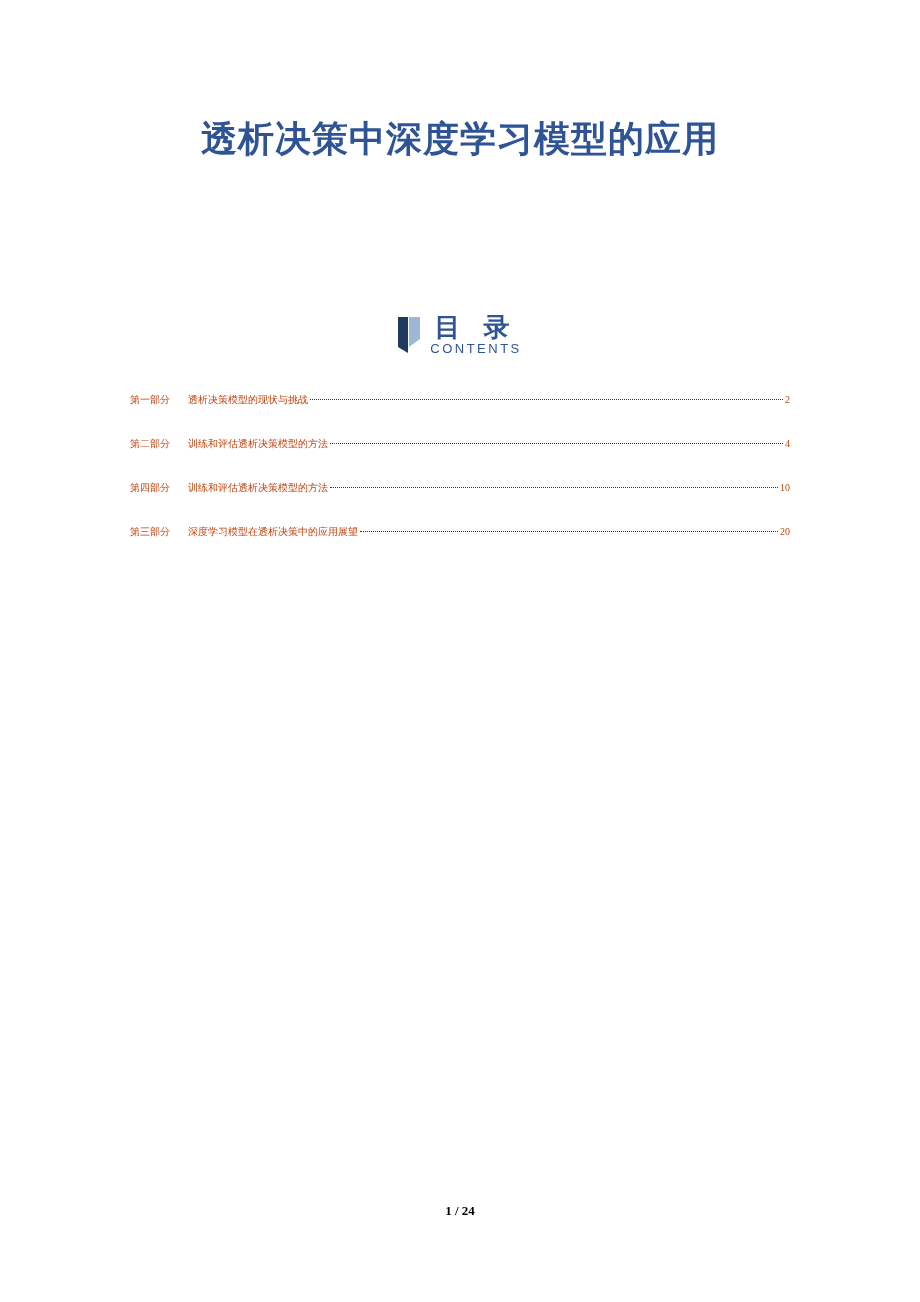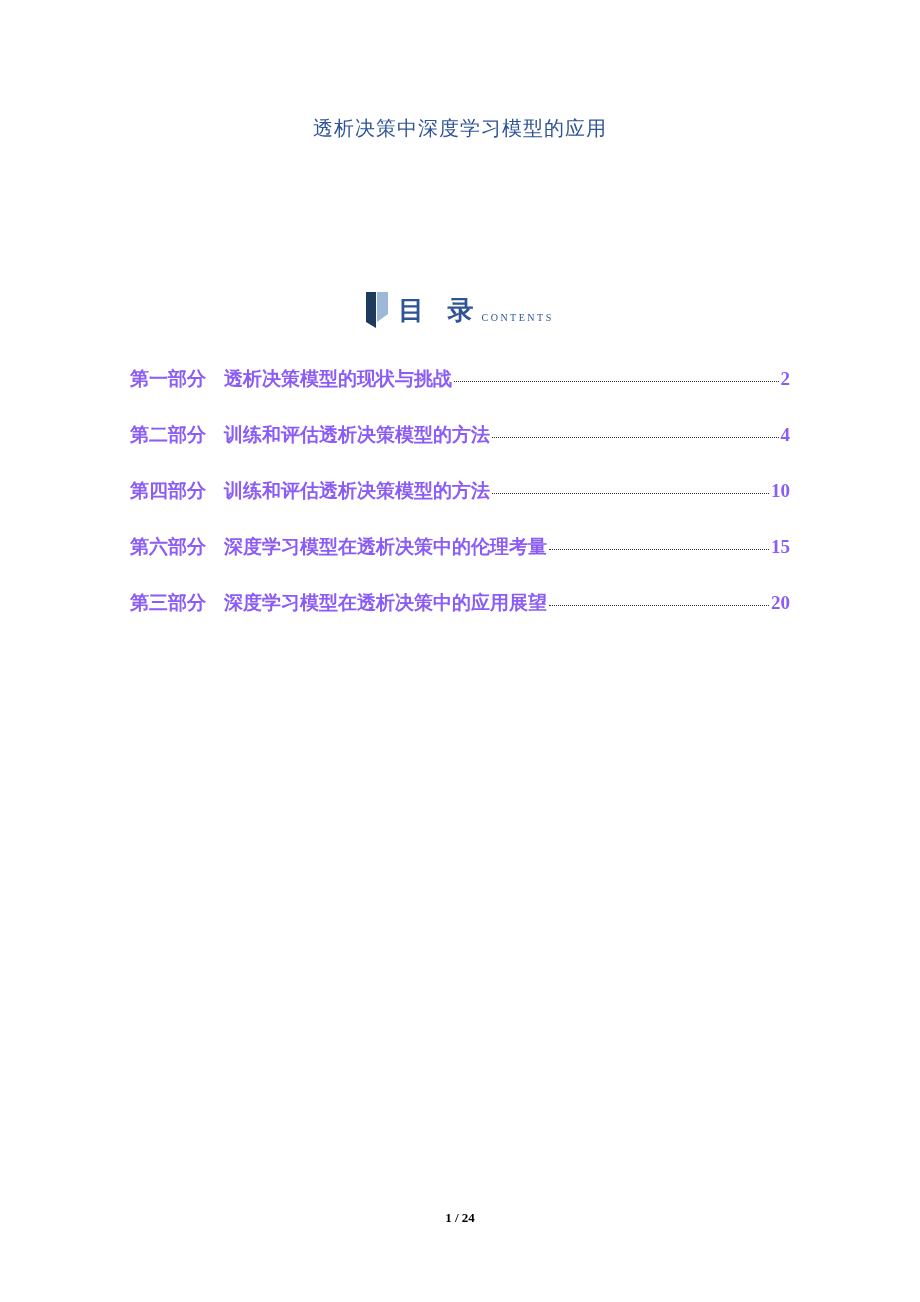--- a/index.html
+++ b/index.html
@@ -10,61 +10,60 @@
     font-family: "SimSun", "宋体", serif;
     position: relative;
   }
   .page {
     padding: 115px 130px 0 130px;
   }
   .title {
     text-align: center;
     color: #2f5496;
     font-family: "Microsoft YaHei", "SimHei", sans-serif;
-    font-weight: normal;
-    font-size: 20px;
+    font-weight: bold;
+    font-size: 36px;
     letter-spacing: 1px;
     margin-bottom: 150px;
   }
   .toc-header {
     display: flex;
     justify-content: center;
     align-items: center;
     gap: 10px;
     margin-bottom: 38px;
   }
   .toc-icon {
     width: 22px;
     height: 36px;
     position: relative;
   }
   .toc-text-block {
     display: flex;
-    flex-direction: row;
+    flex-direction: column;
     align-items: center;
     line-height: 1;
   }
   .toc-label {
     color: #2f5496;
     font-family: "Microsoft YaHei", "SimHei", sans-serif;
     font-weight: bold;
     font-size: 26px;
     letter-spacing: 8px;
   }
   .toc-sublabel {
     color: #2f5496;
-    font-family: Liberation Serif, serif;
-    font-size: 10px;
+    font-family: Liberation Sans, sans-serif;
+    font-size: 13px;
     letter-spacing: 2.5px;
-    margin-top: 16px;
+    margin-top: 2px;
   }
   .toc-list {
-    font-size: 19px;
-    color: #8b5cf6;
-    font-weight: bold;
+    font-size: 10px;
+    color: #c2410c;
   }
   .toc-row {
     display: flex;
     align-items: baseline;
     margin-bottom: 30px;
     white-space: nowrap;
   }
   .toc-part {
     flex: 0 0 auto;
     margin-right: 18px;
@@ -78,21 +77,21 @@
     margin: 0 2px;
     position: relative;
     top: -3px;
     min-width: 10px;
   }
   .toc-page {
     flex: 0 0 auto;
   }
   .footer {
     position: absolute;
-    bottom: 76px;
+    bottom: 83px;
     left: 0;
     right: 0;
     text-align: center;
     font-family: "Times New Roman", serif;
     font-size: 13px;
     font-weight: bold;
     color: #000;
   }
 </style>
 </head>
@@ -127,26 +126,20 @@
       <span class="toc-dots"></span>
       <span class="toc-page">4</span>
     </div>
     <div class="toc-row">
       <span class="toc-part">第四部分</span>
       <span class="toc-entry">训练和评估透析决策模型的方法</span>
       <span class="toc-dots"></span>
       <span class="toc-page">10</span>
     </div>
     <div class="toc-row">
-      <span class="toc-part">第六部分</span>
-      <span class="toc-entry">深度学习模型在透析决策中的伦理考量</span>
-      <span class="toc-dots"></span>
-      <span class="toc-page">15</span>
-    </div>
-    <div class="toc-row">
       <span class="toc-part">第三部分</span>
       <span class="toc-entry">深度学习模型在透析决策中的应用展望</span>
       <span class="toc-dots"></span>
       <span class="toc-page">20</span>
     </div>
   </div>
 </div>
 
 <div class="footer">
   <span>1</span><span> / </span><span>24</span>

